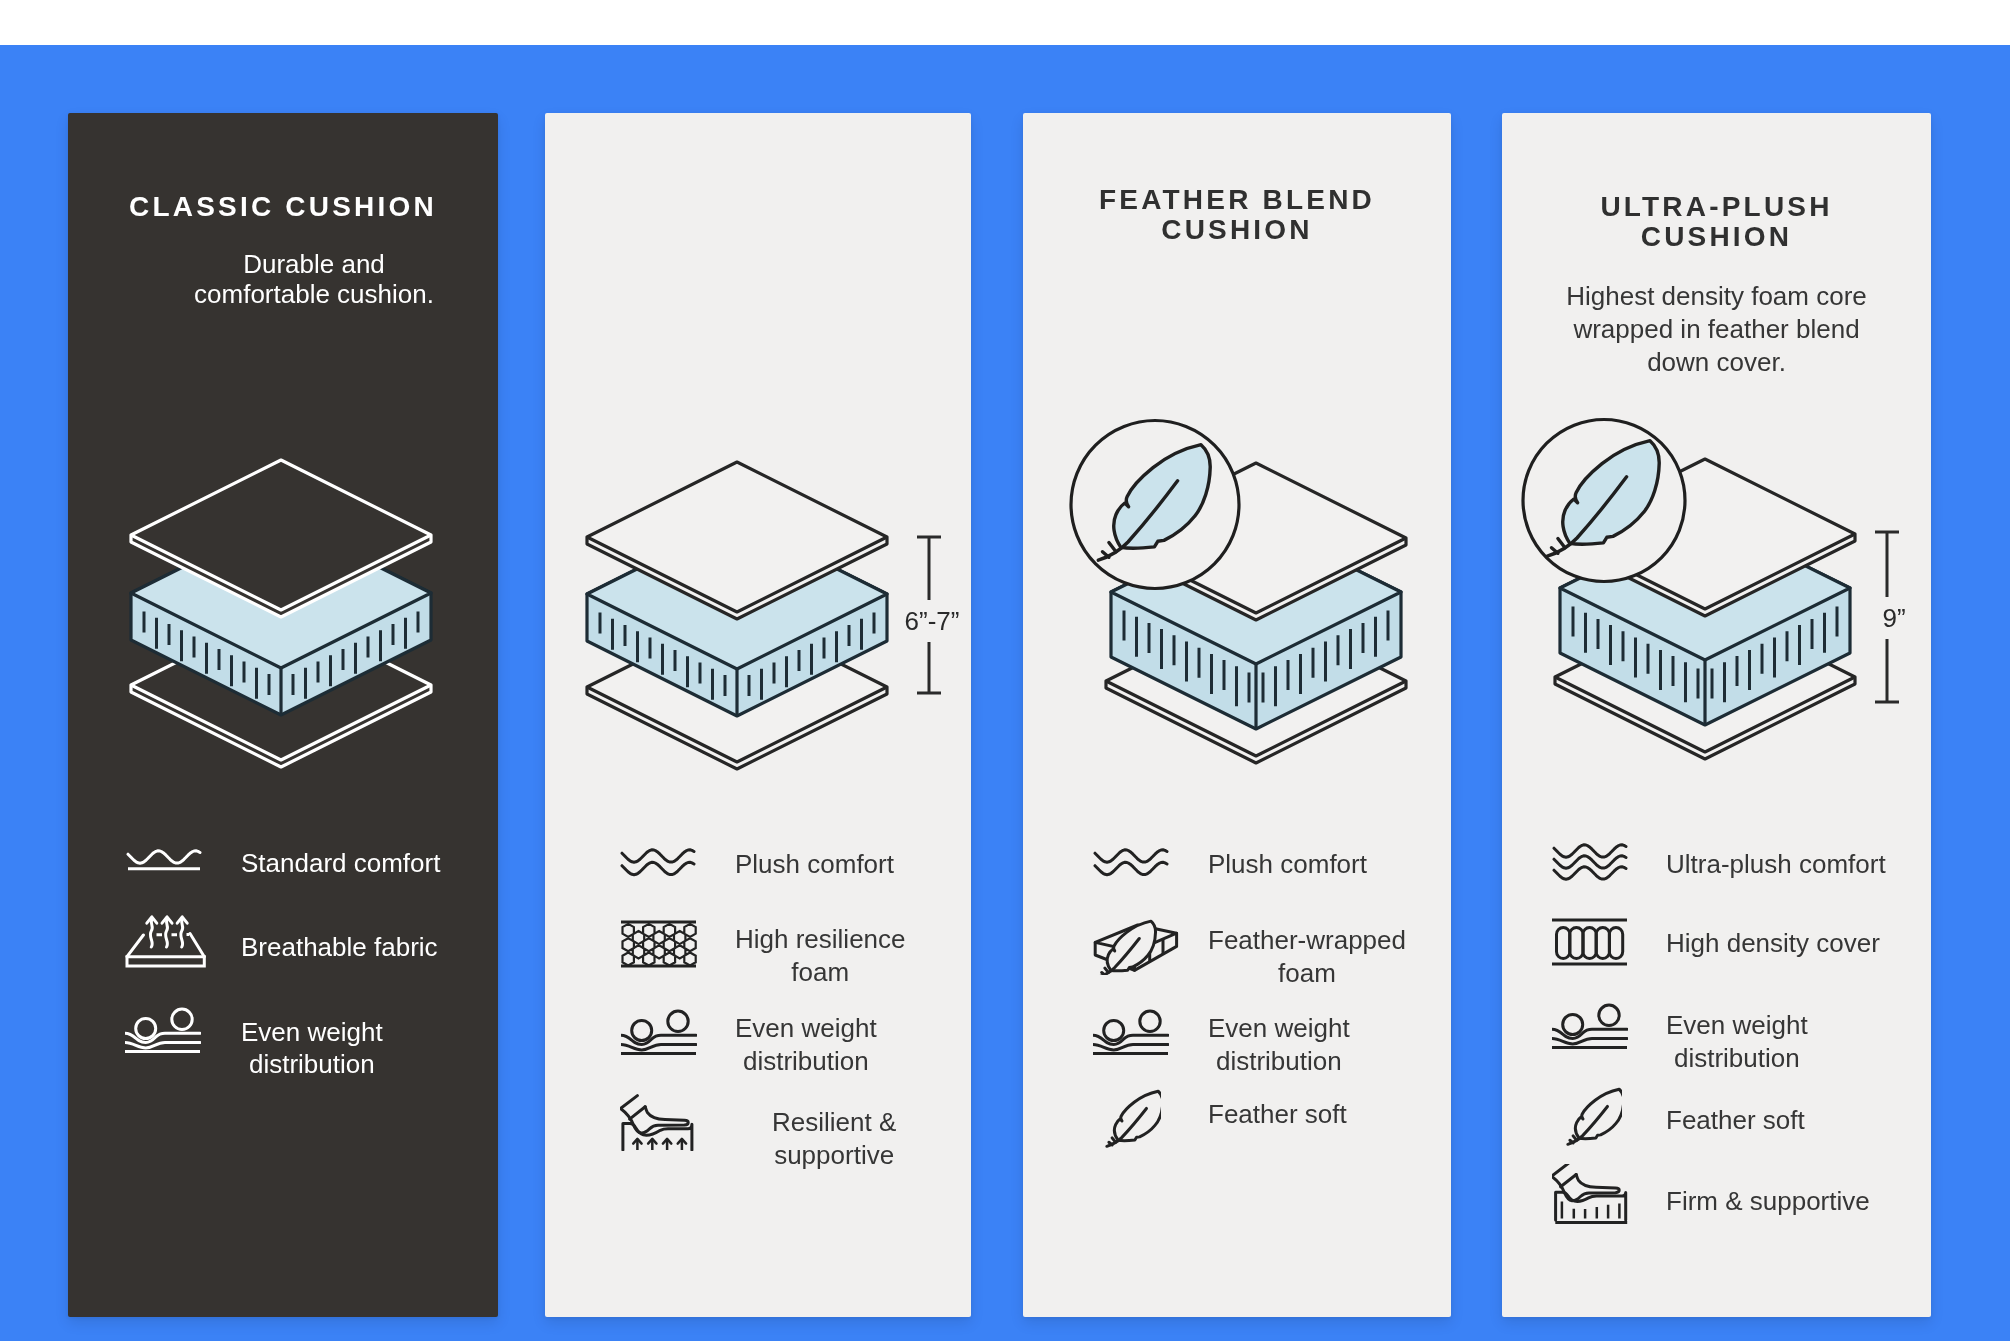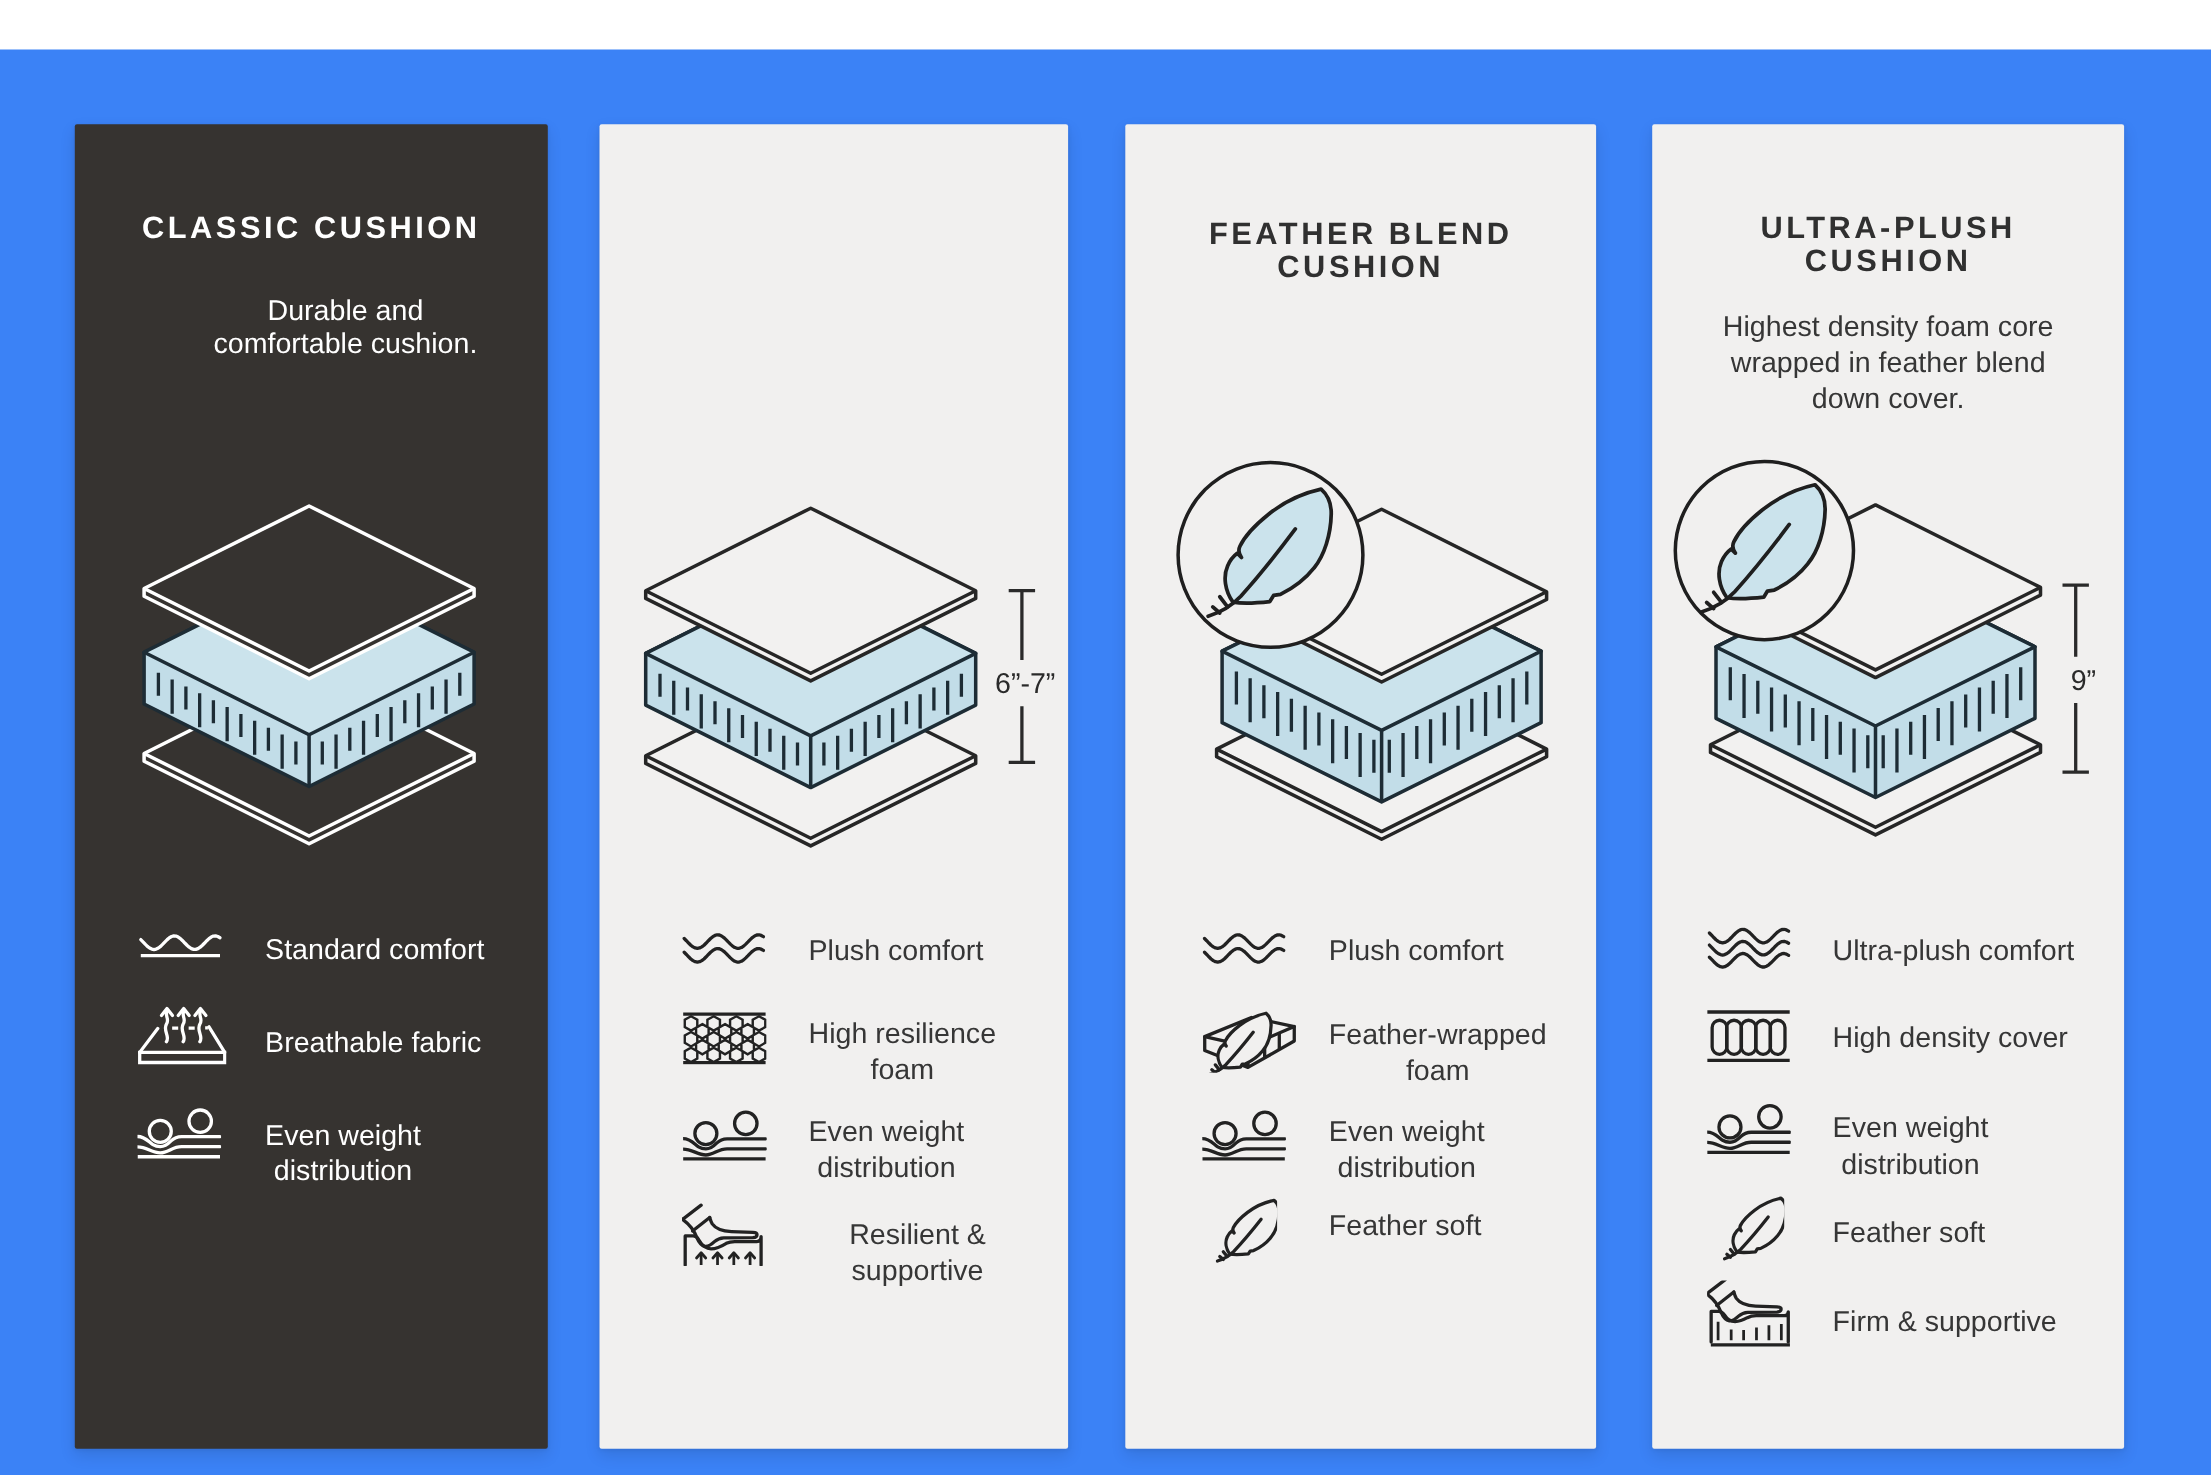--- a/index.html
+++ b/index.html
@@ -10,23 +10,23 @@
 .par{position:absolute;text-align:center;font-size:26px;}
 .lab{position:absolute;font-size:26px;text-align:center;}
 </style></head>
 <body>
 <div class="page">
     <div class="panel" style="left:68px;width:430px;background:#363330"></div>
     <div class="panel" style="left:545px;width:426px;background:#f1f0ef"></div>
     <div class="panel" style="left:1023px;width:428px;background:#f1f0ef"></div>
     <div class="panel" style="left:1502px;width:429px;background:#f1f0ef"></div>
     <div class="ttl" style="left:68px;width:430px;top:147px;color:#ffffff">CLASSIC CUSHION</div>
-    <div class="ttl" style="left:1023px;width:428px;top:153px;color:#303030">FEATHER BLEND<br>CUSHION</div>
+    <div class="ttl" style="left:1023px;width:428px;top:140px;color:#303030">FEATHER BLEND<br>CUSHION</div>
     <div class="ttl" style="left:1502px;width:429px;top:147px;color:#303030">ULTRA-PLUSH<br>CUSHION</div>
-    <div class="par" style="left:68px;width:492px;top:222px;line-height:30px;color:#ffffff">Durable and<br>comfortable cushion.</div>
+    <div class="par" style="left:68px;width:492px;top:204px;line-height:30px;color:#ffffff">Durable and<br>comfortable cushion.</div>
     <div class="par" style="left:1502px;width:429px;top:235px;line-height:33px;color:#363636">Highest density foam core<br>wrapped in feather blend<br>down cover.</div>
     <svg style="position:absolute;left:41px;top:335px" width="480" height="480" viewBox="0 0 480 480">
       <path d="M240,230 L390,305 L390,312 L240,387 L90,312 L90,305 Z" fill="#363330" stroke="#ffffff" stroke-width="3.2" stroke-linejoin="round"></path>
       <path d="M90,305 L240,380 L390,305" fill="none" stroke="#ffffff" stroke-width="3.2" stroke-linejoin="round"></path>
       <path d="M240,138 L390,213 L390,260 L240,335 L90,260 L90,213 Z" fill="#c2dde8" stroke="#1d2c35" stroke-width="3.2" stroke-linejoin="round"></path>
       <path d="M240,138 L390,213 L240,288 L90,213 Z" fill="#cbe3ec" stroke="#1d2c35" stroke-width="3.2" stroke-linejoin="round"></path>
       <path d="M240,288 L240,335" fill="none" stroke="#1d2c35" stroke-width="3.2"></path>
       <path d="M103.0,231.5 v21 M377.0,231.5 v21 M115.5,237.8 v31 M364.5,237.8 v31 M128.0,244.0 v21 M352.0,244.0 v21 M140.5,250.2 v31 M339.5,250.2 v31 M153.0,256.5 v21 M327.0,256.5 v21 M165.5,262.8 v31 M314.5,262.8 v31 M178.0,269.0 v21 M302.0,269.0 v21 M190.5,275.2 v31 M289.5,275.2 v31 M203.0,281.5 v21 M277.0,281.5 v21 M215.5,287.8 v31 M264.5,287.8 v31 M228.0,294.0 v21 M252.0,294.0 v21" fill="none" stroke="#1d2c35" stroke-width="3" stroke-linecap="butt" stroke-linejoin="round"></path>
       <path d="M240,80 L390,155 L390,162 L240,237 L90,162 L90,155 Z" fill="#363330" stroke="#ffffff" stroke-width="3.2" stroke-linejoin="round"></path>
       <path d="M90,155 L240,230 L390,155" fill="none" stroke="#ffffff" stroke-width="3.2" stroke-linejoin="round"></path>

